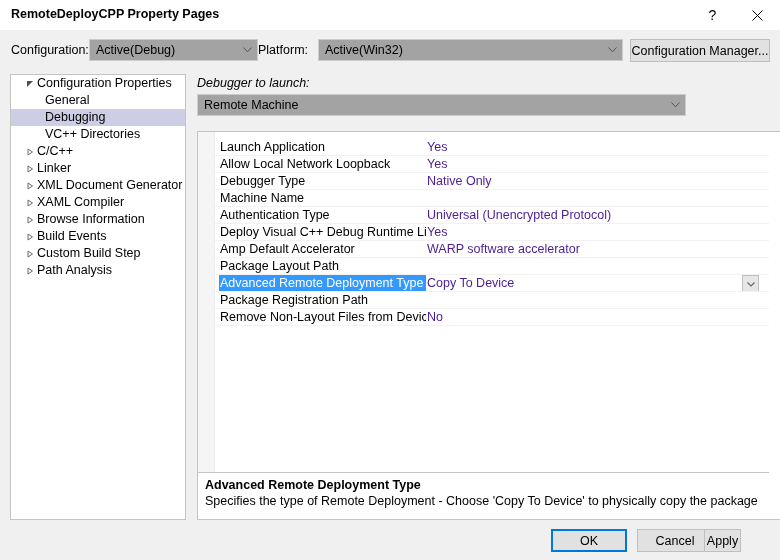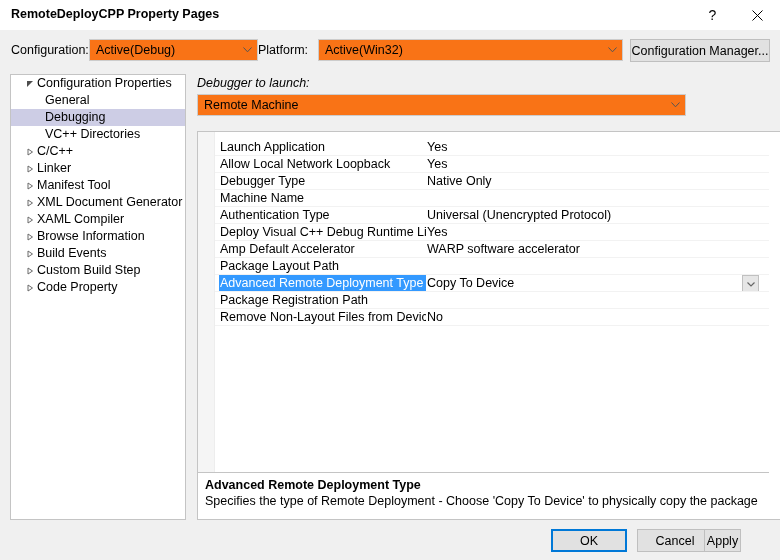--- a/index.html
+++ b/index.html
@@ -67,21 +67,21 @@
     position: absolute;
     font-size: 12.5px;
     color: #000000;
     white-space: nowrap;
   }
   .lbl-config { left: 11px; top: 13px; }
   .lbl-platform { left: 258px; top: 13px; }
 
   .combo {
     position: absolute;
-    background: #f97316;
+    background: #a3a3a3;
     border: 1px solid #cccccc;
     box-sizing: border-box;
     display: flex;
     align-items: center;
     cursor: default;
   }
   .combo .combo-val {
     flex: 1 1 auto;
     padding-left: 6px;
     font-size: 12.5px;
@@ -198,21 +198,21 @@
     overflow: hidden;
     text-overflow: clip;
     padding-left: 1px;
     box-sizing: border-box;
   }
   .grid-row .gval {
     position: absolute;
     left: 229px; top: 0;
     width: 330px;
     font-size: 12.5px;
-    color: #000000;
+    color: #4c1d95;
     overflow: hidden;
   }
   .grid-row.selected .gname {
     background: #3399ff;
     color: #ffffff;
   }
   .row-divider {
     position: absolute;
     left: 17px; right: 0; bottom: 0;
     height: 1px;
@@ -330,39 +330,36 @@
         <div class="tree-row lvl1 selected"><span class="tw"></span><span class="tlabel">Debugging</span></div>
         <div class="tree-row lvl1"><span class="tw"></span><span class="tlabel">VC++ Directories</span></div>
         <div class="tree-row lvl0"><span class="tw"><svg width="8" height="8" viewBox="0 0 8 8">
               <path d="M2 1 L6.5 4 L2 7 Z" fill="none" stroke="#6b6b6b" stroke-width="1"></path>
             </svg></span><span class="tlabel">C/C++</span></div>
         <div class="tree-row lvl0"><span class="tw"><svg width="8" height="8" viewBox="0 0 8 8">
               <path d="M2 1 L6.5 4 L2 7 Z" fill="none" stroke="#6b6b6b" stroke-width="1"></path>
             </svg></span><span class="tlabel">Linker</span></div>
         <div class="tree-row lvl0"><span class="tw"><svg width="8" height="8" viewBox="0 0 8 8">
               <path d="M2 1 L6.5 4 L2 7 Z" fill="none" stroke="#6b6b6b" stroke-width="1"></path>
-            </svg></span><span class="tlabel">Manifest Tool</span></div>
-        <div class="tree-row lvl0"><span class="tw"><svg width="8" height="8" viewBox="0 0 8 8">
-              <path d="M2 1 L6.5 4 L2 7 Z" fill="none" stroke="#6b6b6b" stroke-width="1"></path>
             </svg></span><span class="tlabel">XML Document Generator</span></div>
         <div class="tree-row lvl0"><span class="tw"><svg width="8" height="8" viewBox="0 0 8 8">
               <path d="M2 1 L6.5 4 L2 7 Z" fill="none" stroke="#6b6b6b" stroke-width="1"></path>
             </svg></span><span class="tlabel">XAML Compiler</span></div>
         <div class="tree-row lvl0"><span class="tw"><svg width="8" height="8" viewBox="0 0 8 8">
               <path d="M2 1 L6.5 4 L2 7 Z" fill="none" stroke="#6b6b6b" stroke-width="1"></path>
             </svg></span><span class="tlabel">Browse Information</span></div>
         <div class="tree-row lvl0"><span class="tw"><svg width="8" height="8" viewBox="0 0 8 8">
               <path d="M2 1 L6.5 4 L2 7 Z" fill="none" stroke="#6b6b6b" stroke-width="1"></path>
             </svg></span><span class="tlabel">Build Events</span></div>
         <div class="tree-row lvl0"><span class="tw"><svg width="8" height="8" viewBox="0 0 8 8">
               <path d="M2 1 L6.5 4 L2 7 Z" fill="none" stroke="#6b6b6b" stroke-width="1"></path>
             </svg></span><span class="tlabel">Custom Build Step</span></div>
         <div class="tree-row lvl0"><span class="tw"><svg width="8" height="8" viewBox="0 0 8 8">
               <path d="M2 1 L6.5 4 L2 7 Z" fill="none" stroke="#6b6b6b" stroke-width="1"></path>
-            </svg></span><span class="tlabel">Code Property</span></div>
+            </svg></span><span class="tlabel">Path Analysis</span></div>
       </div>
   </div>
 
   <div class="dbg-label">Debugger to launch:</div>
   <div class="combo combo-dbg">
     <div class="combo-val">Remote Machine</div>
     <div class="combo-arrow">
       <svg width="9" height="6" viewBox="0 0 9 6">
           <path d="M0.5 0.5 L4.5 4.8 L8.5 0.5" stroke="#555" stroke-width="1" fill="none"></path>
         </svg>

